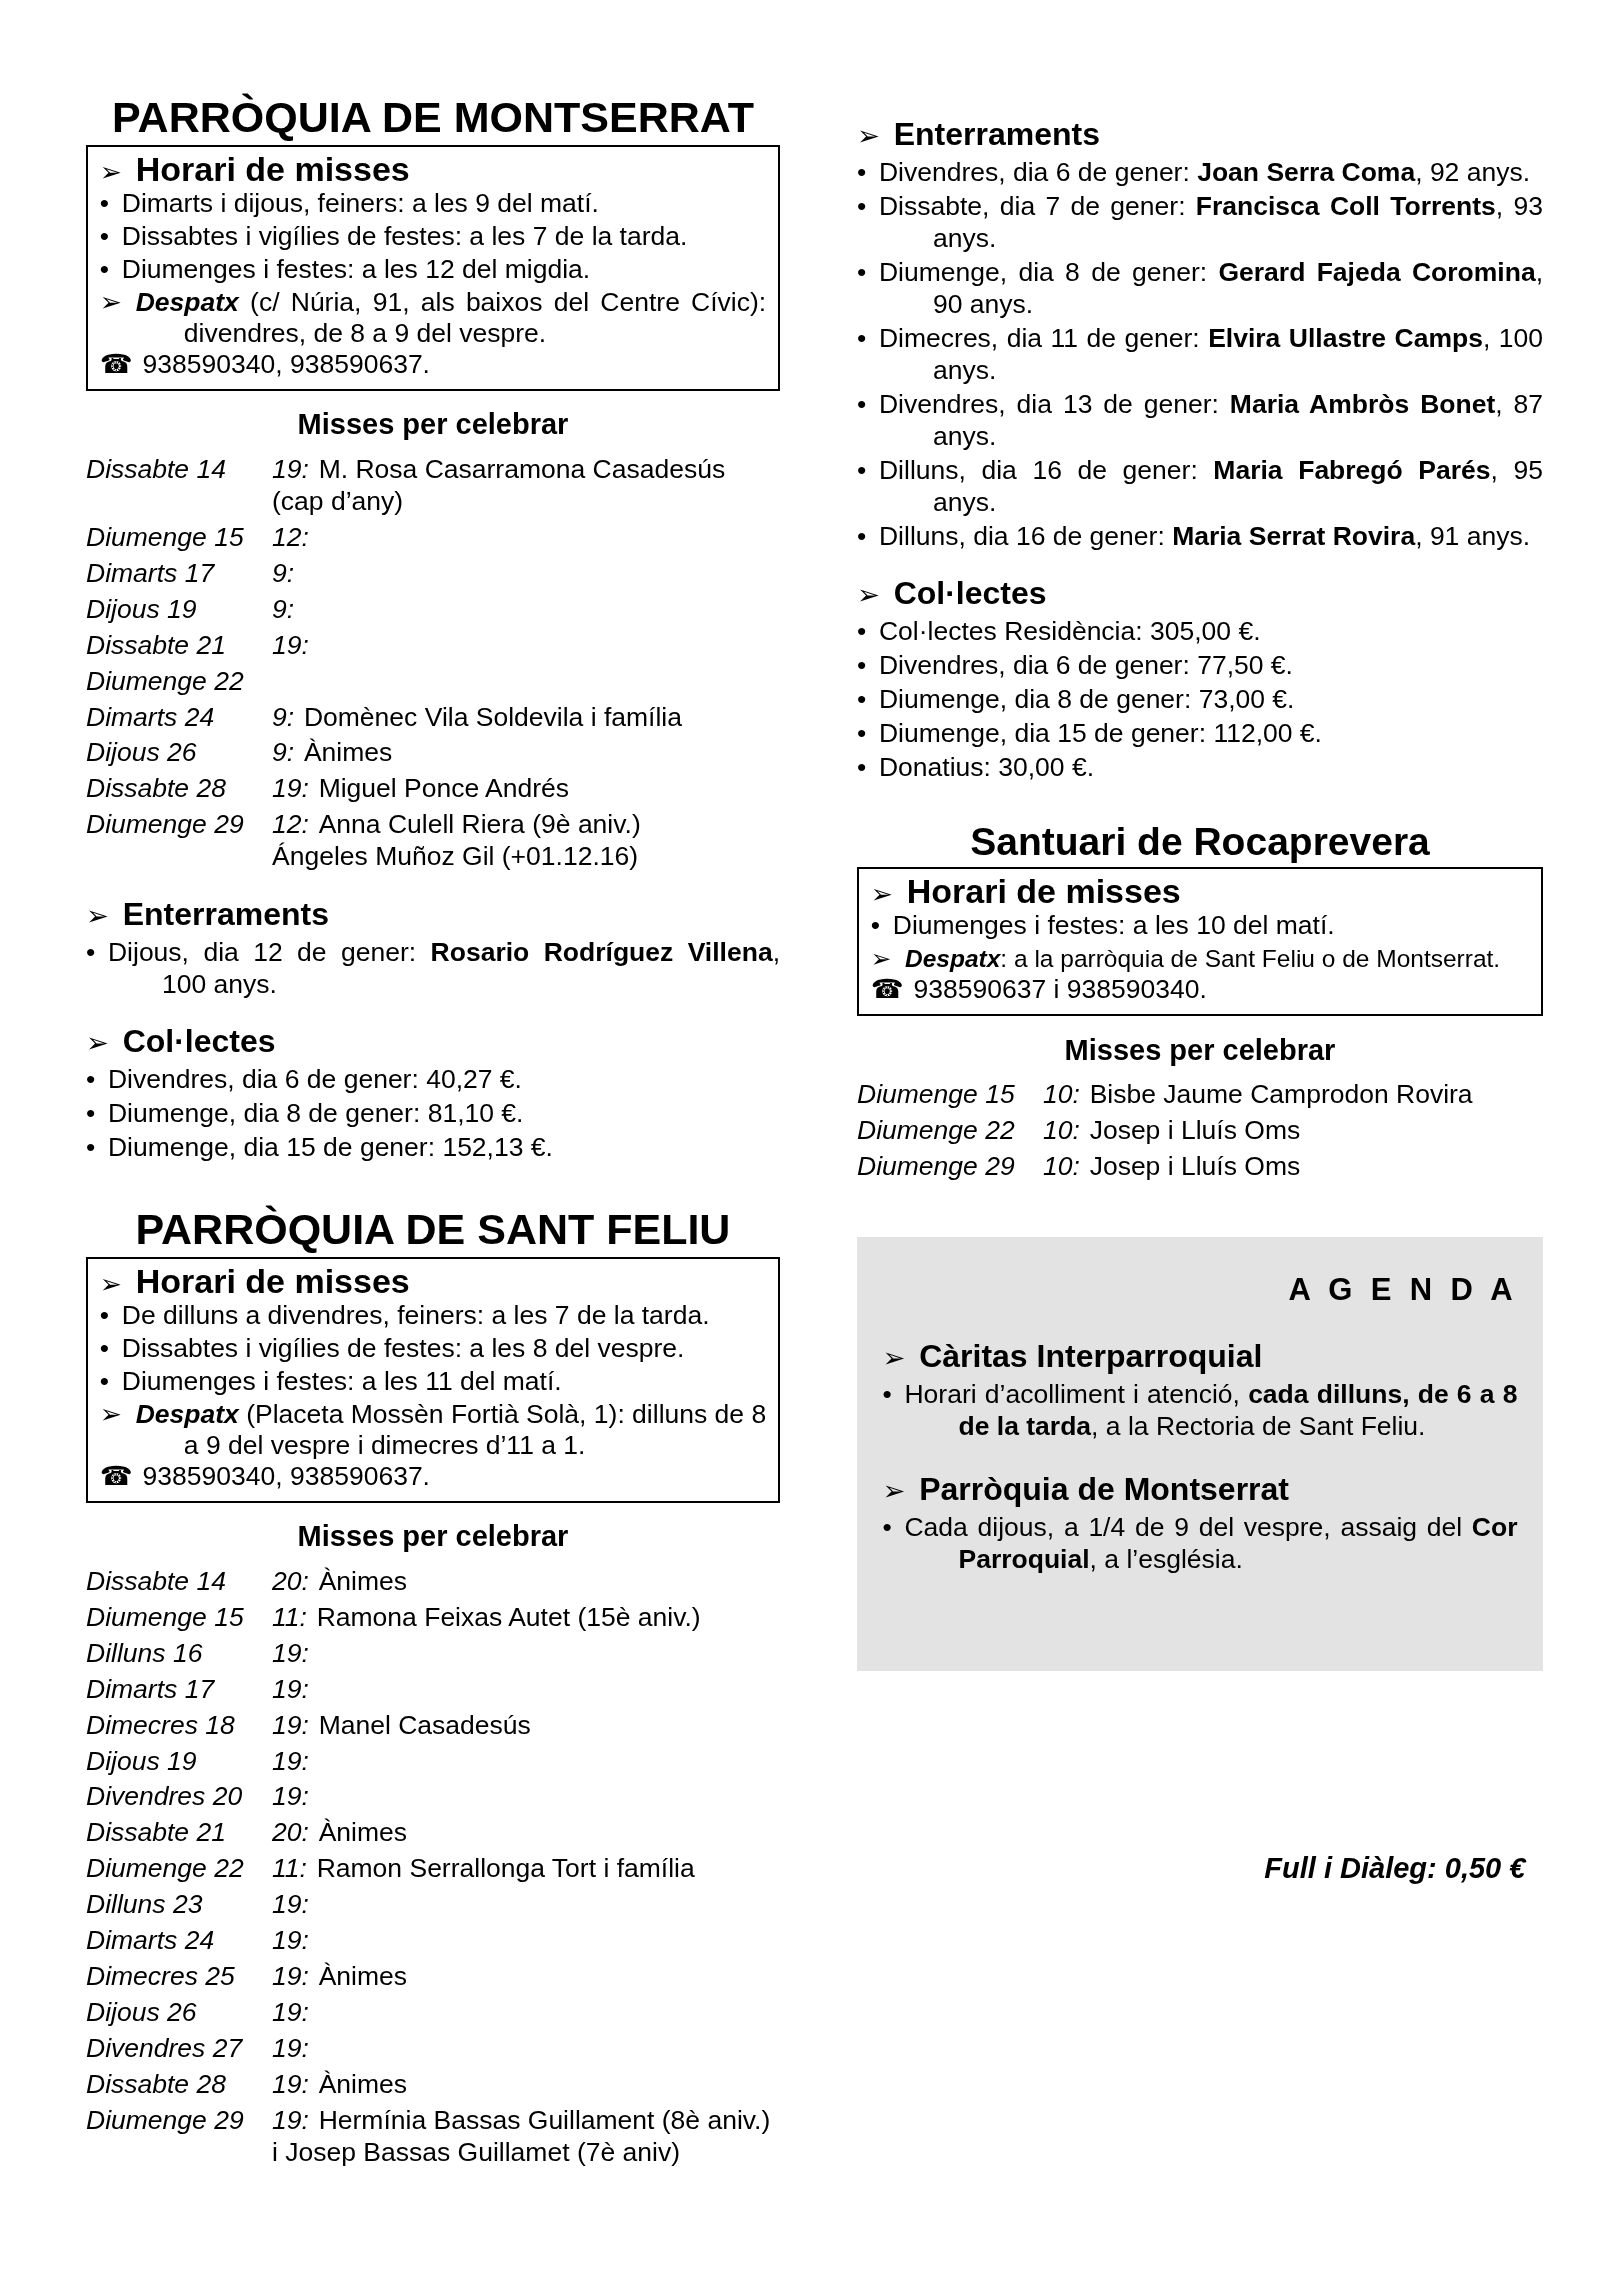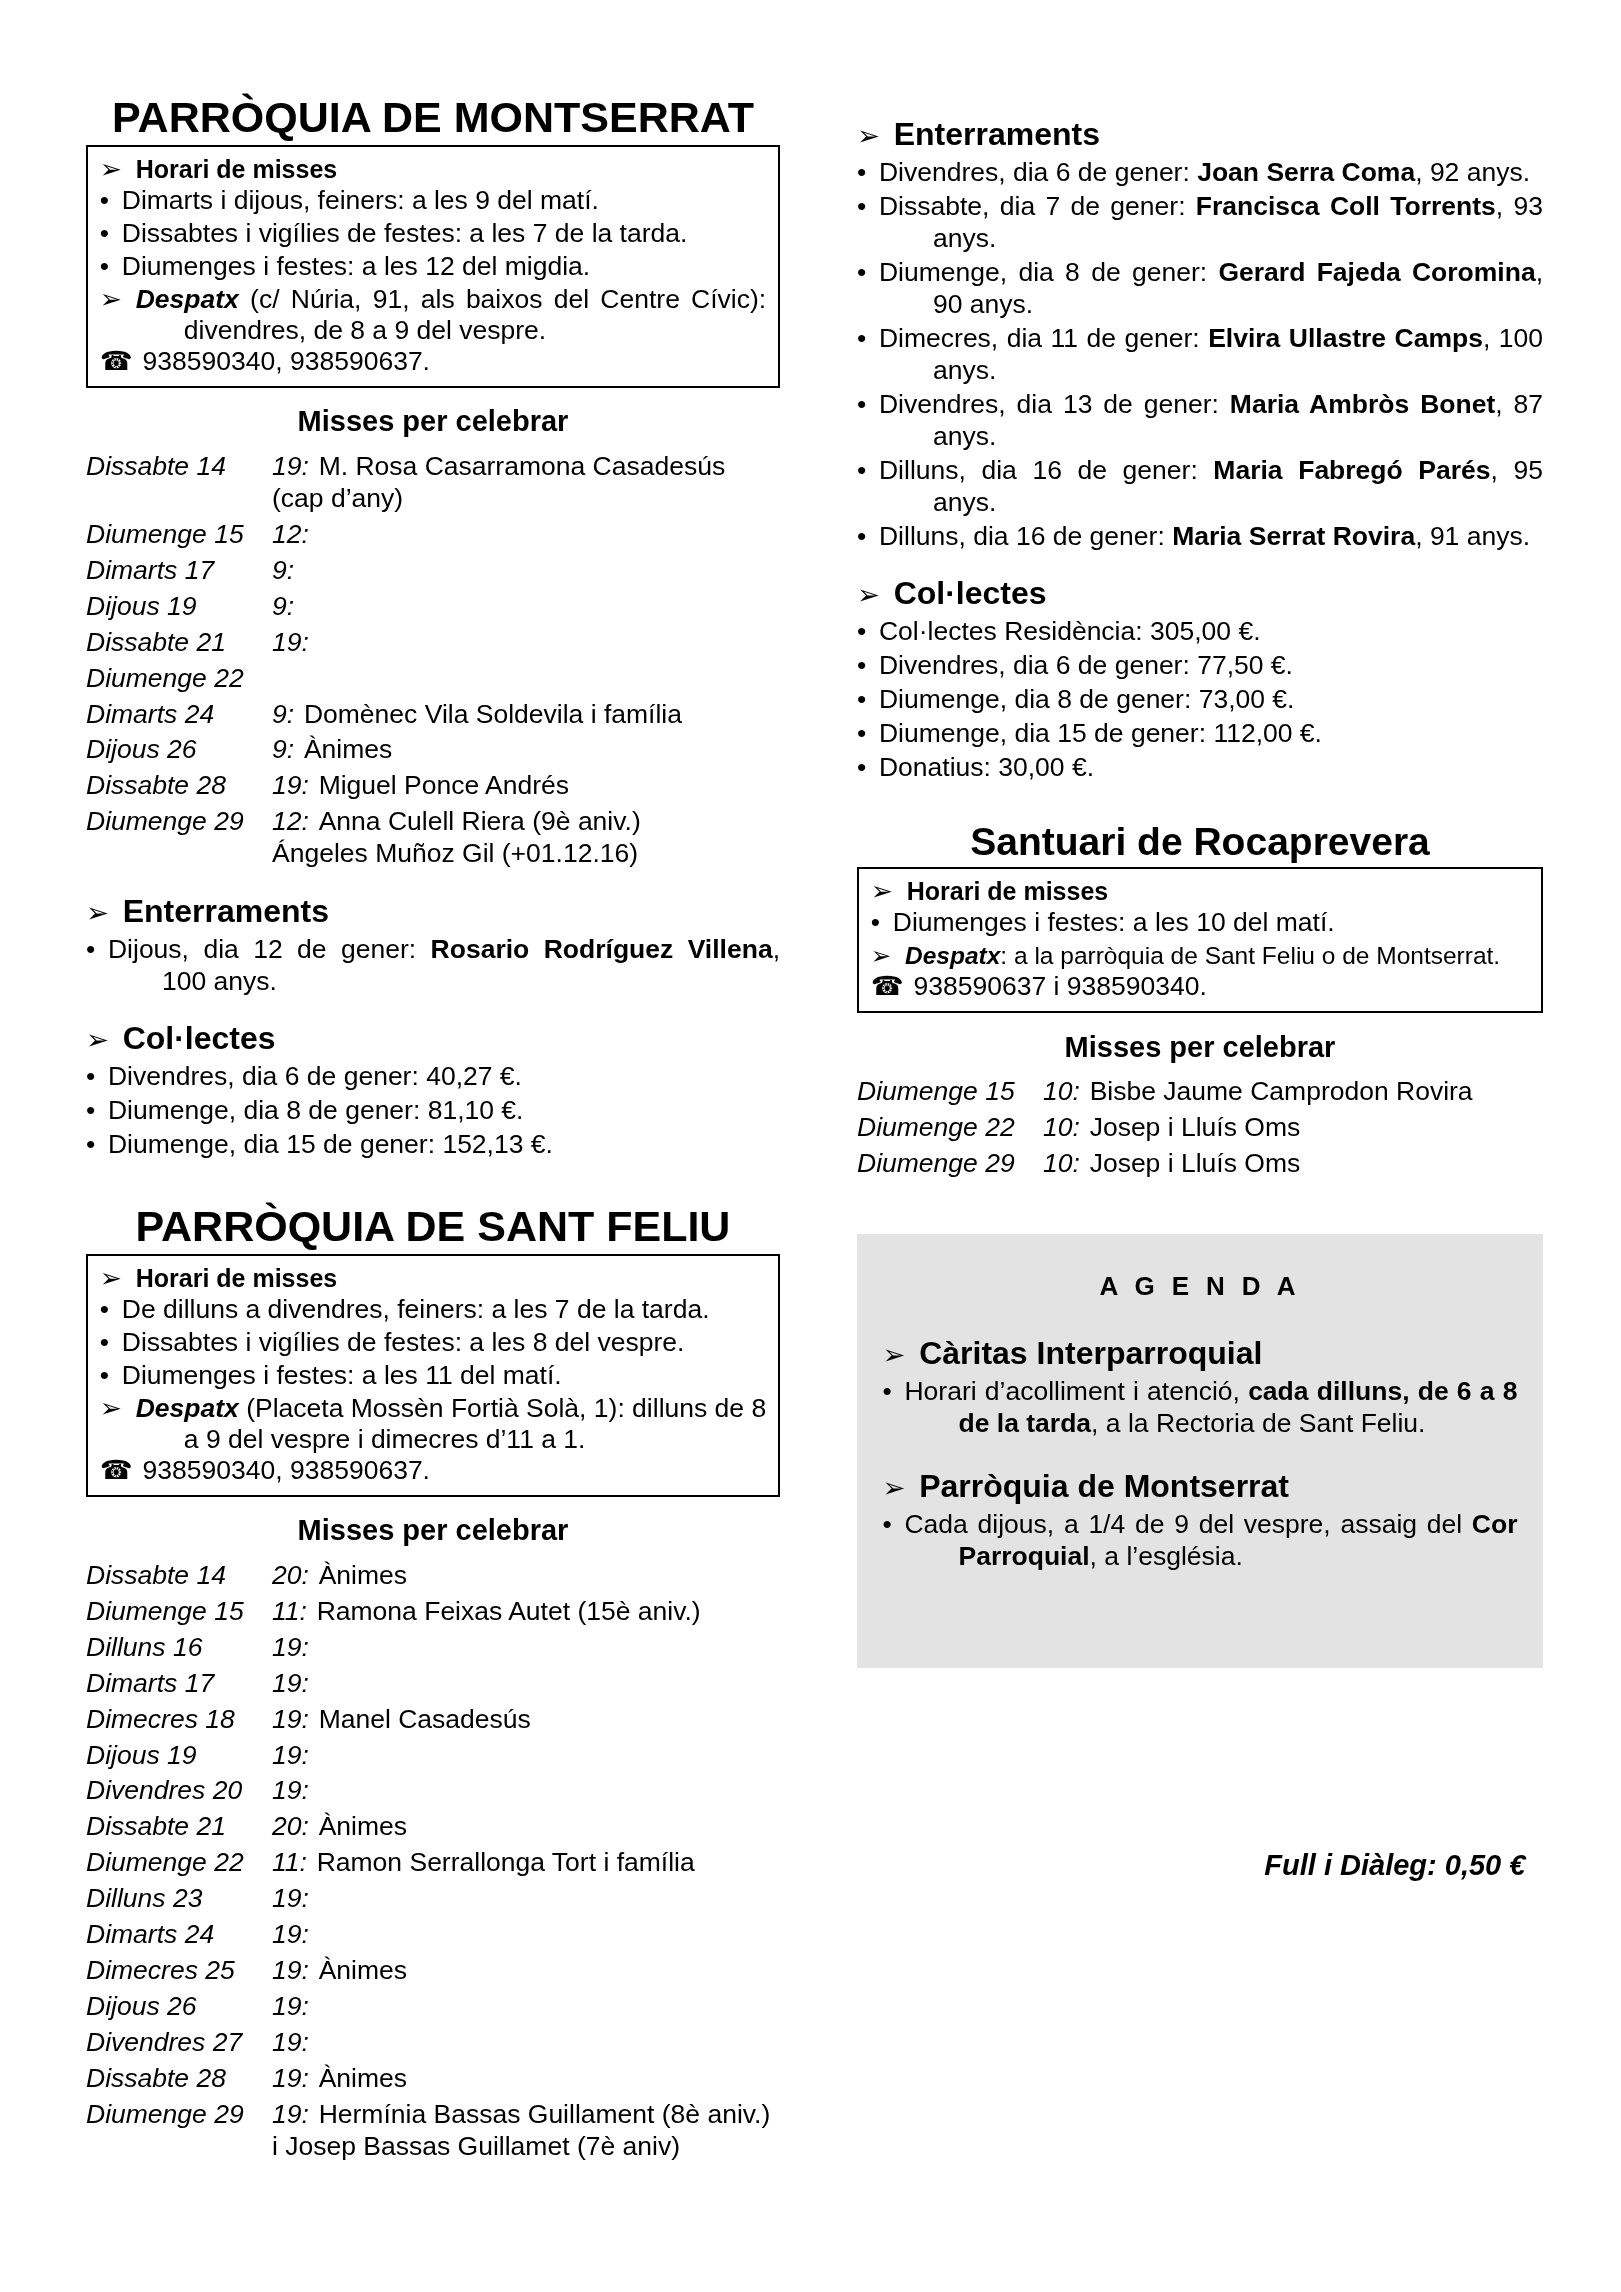--- a/index.html
+++ b/index.html
@@ -10,21 +10,21 @@
     color:#000; font-size:26.5px; line-height:32px;
   }
   .col { position:absolute; top:0; }
   .col-left  { left:86px;  width:694px; top:92px; }
   .col-right { left:857px; width:686px; top:118px; }
 
   .parish-title { font-size:43px; line-height:51px; font-weight:bold; text-align:center; }
   .sanctuary-title { font-size:39px; line-height:47px; font-weight:bold; text-align:center; }
 
   .infobox { border:2.9px solid #000; padding:6.9px 11.8px 8.8px; line-height:31px; margin-top:2px; }
-  .box-head b { font-size:25px; }
+  .box-head b { font-size:34px; }
 
   .arrow { margin-right:13.7px; font-weight:normal; font-style:normal; }
   .bullet { margin-right:12.7px; }
   .phone-icon { margin-right:9.8px; }
 
   .hang    { padding-left:76px; text-indent:-76px; }
   .hang-sm { padding-left:35px; text-indent:-35px; }
   .hang-lg { padding-left:84px; text-indent:-84px; }
   .just    { text-align:justify; }
   .tight   { font-size:24.5px; }
@@ -37,21 +37,21 @@
   .detail { white-space:pre-line; }
 
   .sec-head { font-size:27.4px; line-height:33px; margin-top:25.5px; margin-bottom:3.9px; }
   .sec-head b { font-size:32px; }
   .bullet-item { margin-bottom:2px; }
 
   .sf-title { margin-top:41px; }
   .sanctuary-block { margin-top:35px; }
 
   .agenda { background:#e3e3e3; margin-top:55px; padding:33px 25.5px 94px; }
-  .agenda-title { font-size:26px; line-height:39px; font-weight:bold; text-align:center; letter-spacing:4.9px; margin-bottom:9.8px; }
+  .agenda-title { font-size:31px; line-height:39px; font-weight:bold; text-align:right; letter-spacing:4.9px; margin-bottom:9.8px; }
   .agenda .sec-head { margin-top:31px; }
 
   .footer-note { margin-top:181px; text-align:right; font-weight:bold; font-style:italic; font-size:29px; padding-right:17.6px; }
 </style>
 </head>
 <body>
 
 <div class="col col-left">
 
   <section>

